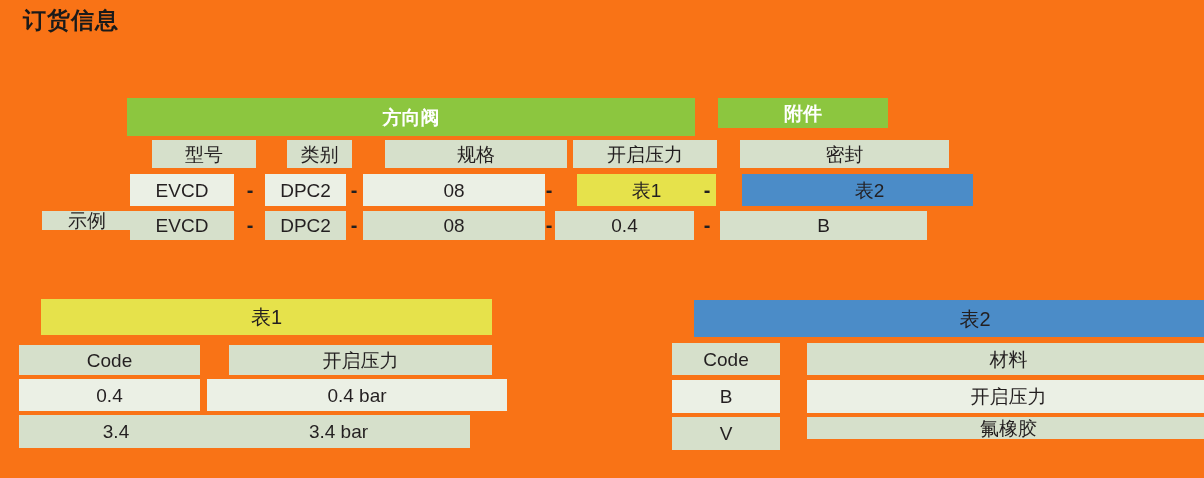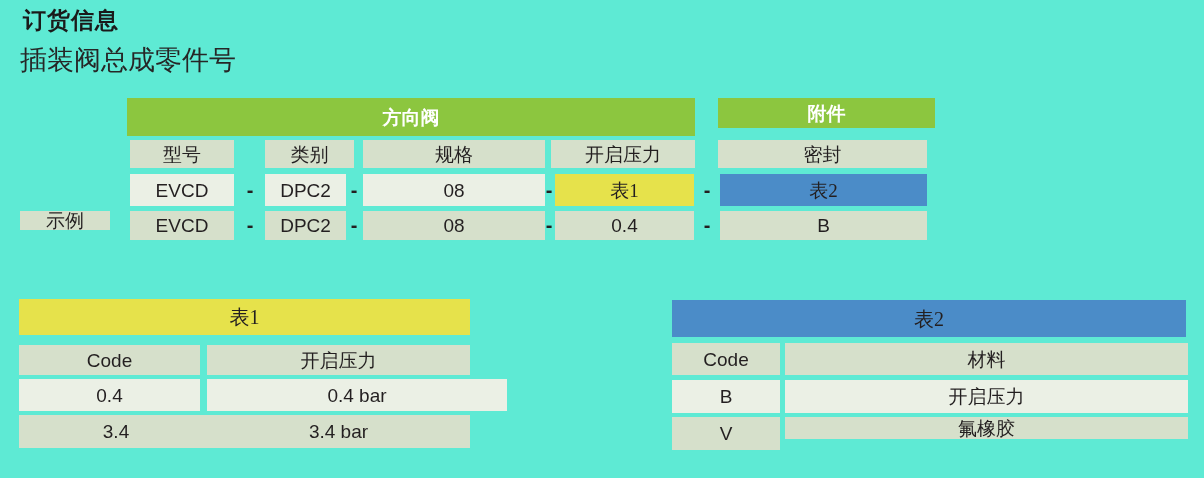--- a/index.html
+++ b/index.html
@@ -1,17 +1,17 @@
 <!DOCTYPE html>
 <html><head>
 <meta charset="utf-8">
 <style>
   html,body{margin:0;padding:0;background:#fff;}
   .canvas{
-    position:relative;width:1204px;height:478px;background:#5eead4;overflow:hidden;
+    position:relative;width:1204px;height:478px;background:#f97316;overflow:hidden;
     font-family:"Liberation Sans","DejaVu Sans",sans-serif;color:#231f20;
   }
   .page-title{
     position:absolute;left:23px;top:5px;font-size:23px;font-weight:bold;color:#1a1a1a;
     font-family:"Liberation Sans","DejaVu Sans",sans-serif;letter-spacing:1px;
   }
   .page-subtitle{
     position:absolute;left:20px;top:42px;font-size:27px;color:#262626;
     font-family:"Liberation Serif","DejaVu Serif",serif;
   }
@@ -19,43 +19,42 @@
     position:absolute;display:flex;align-items:center;justify-content:center;
     font-size:19px;line-height:1;white-space:nowrap;
   }
   .band{
     background:#8cc63f;color:#ffffff;font-weight:bold;font-size:19px;
     font-family:"Liberation Sans","DejaVu Sans",sans-serif;
   }
   .sage{background:#d6e0cb;}
   .light{background:#ebf0e5;}
   .yellow{background:#e6e24b;}
-  .blue{background:#4b8cc8;}
-  .serif{font-family:Liberation Serif, serif;}
+  .blue{background:#4b8cc8;padding-left:24px;}
+  .serif{font-family:Liberation Sans, sans-serif;margin-left:22px;}
   .sans{font-family:"Liberation Sans","DejaVu Sans",sans-serif;}
   .dash{
     position:absolute;display:flex;align-items:center;justify-content:center;
     font-size:20px;font-weight:bold;color:#231f20;background:transparent;
   }
 </style>
 </head>
 <body>
 
 <div class="canvas">
 
   <div class="page-title">订货信息</div>
-  <div class="page-subtitle">插装阀总成零件号</div>
 
   <div>
 
     <div class="cell band" style="left:127px;top:98px;width:568px;height:38px">方向阀</div>
-    <div class="cell band" style="left:718px;top:98px;width:217px;height:30px">附件</div>
+    <div class="cell band" style="left:718px;top:98px;width:170px;height:30px">附件</div>
 
     <div class="cell sage serif" style="left:130px;top:140px;width:104px;height:28px">型号</div>
-    <div class="cell sage serif" style="left:265px;top:140px;width:89px;height:28px">类别</div>
+    <div class="cell sage serif" style="left:265px;top:140px;width:65px;height:28px">类别</div>
     <div class="cell sage serif" style="left:363px;top:140px;width:182px;height:28px">规格</div>
     <div class="cell sage serif" style="left:551px;top:140px;width:144px;height:28px">开启压力</div>
     <div class="cell sage serif" style="left:718px;top:140px;width:209px;height:28px">密封</div>
 
     <div class="cell light sans" style="left:130px;top:174px;width:104px;height:32px">EVCD</div>
     <div class="dash" style="left:240px;top:174px;width:20px;height:32px">-</div>
     <div class="cell light sans" style="left:265px;top:174px;width:81px;height:32px">DPC2</div>
     <div class="dash" style="left:345px;top:174px;width:18px;height:32px">-</div>
     <div class="cell light sans" style="left:363px;top:174px;width:182px;height:32px">08</div>
     <div class="dash" style="left:543px;top:174px;width:12px;height:32px">-</div>

